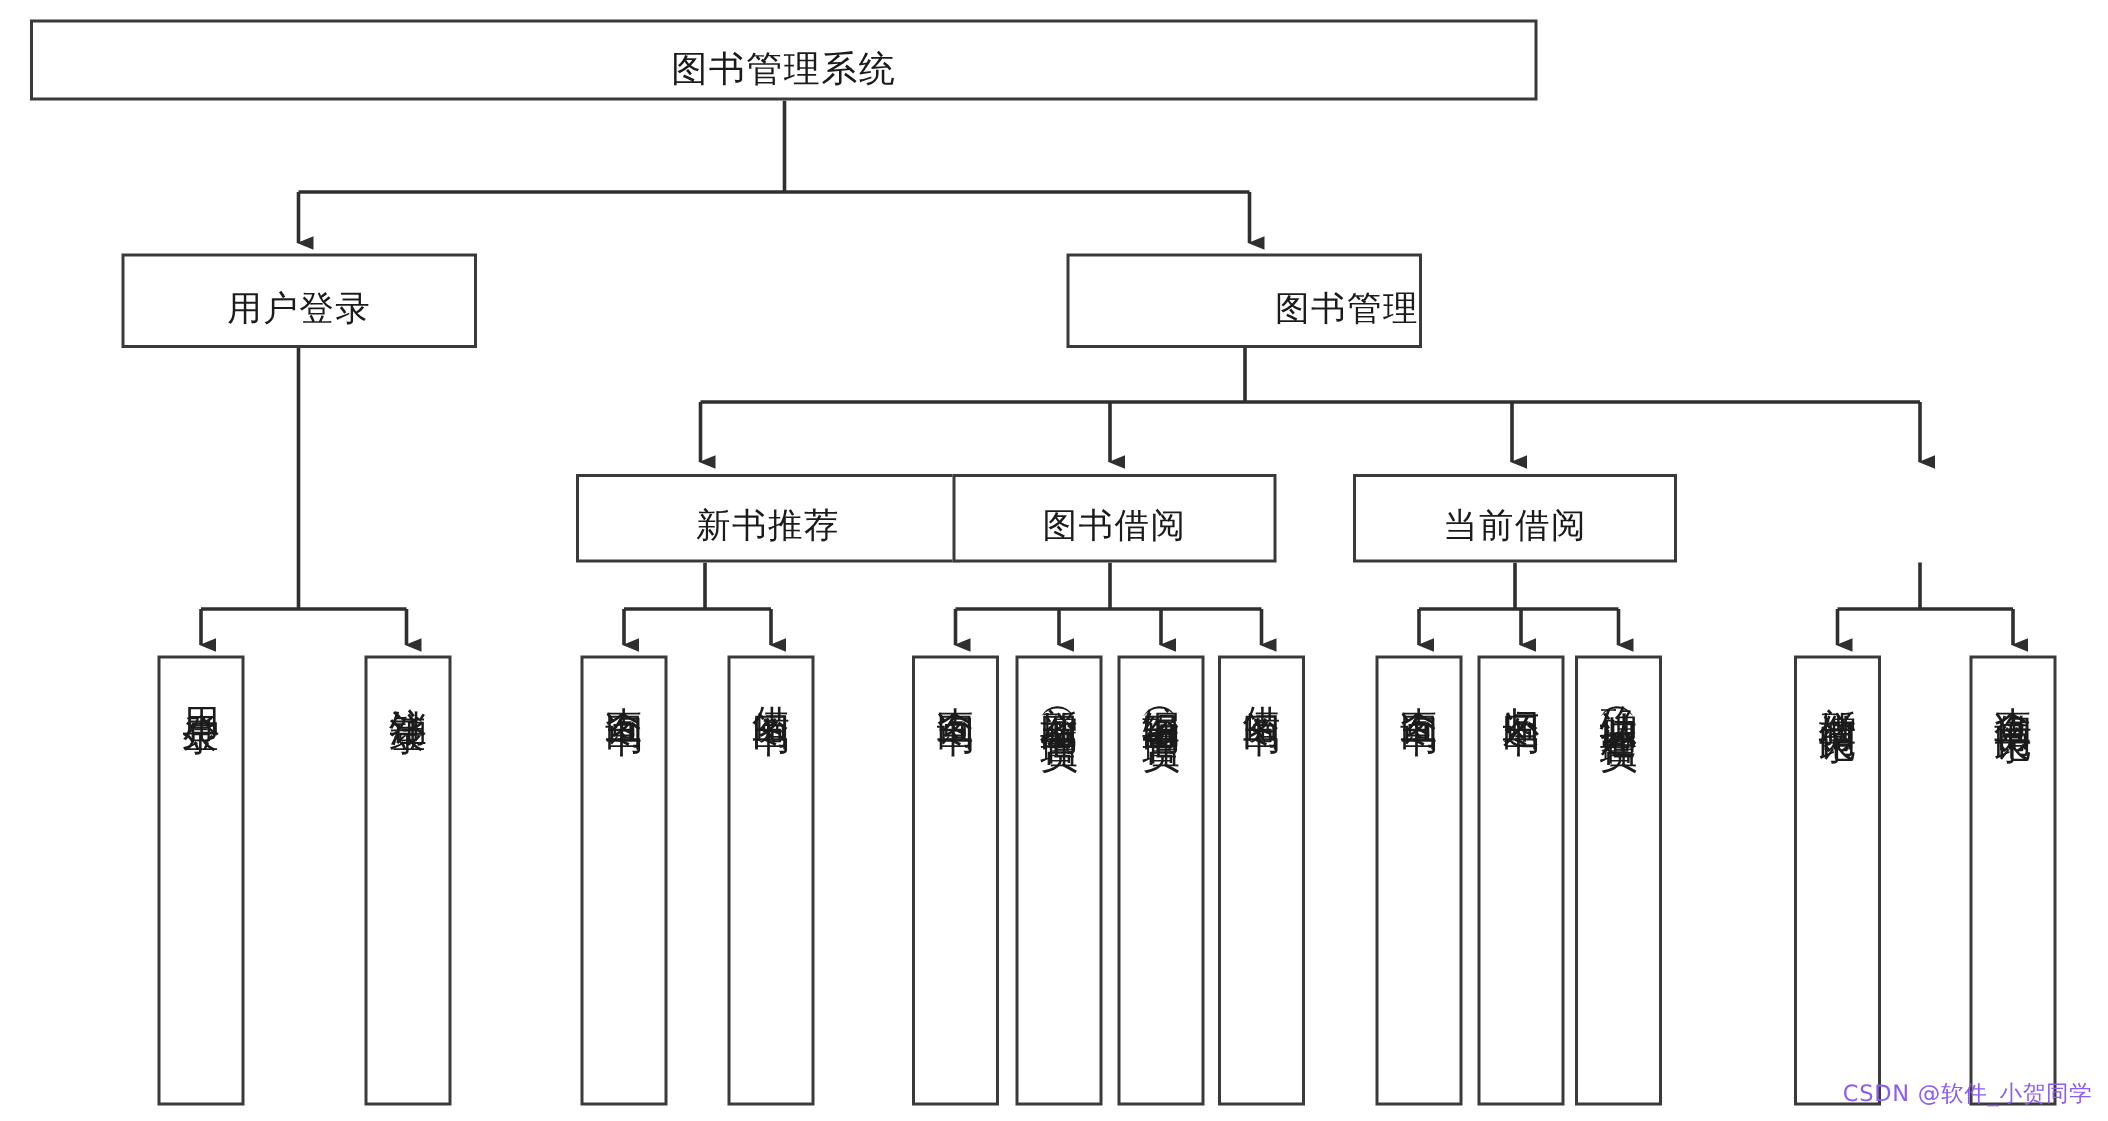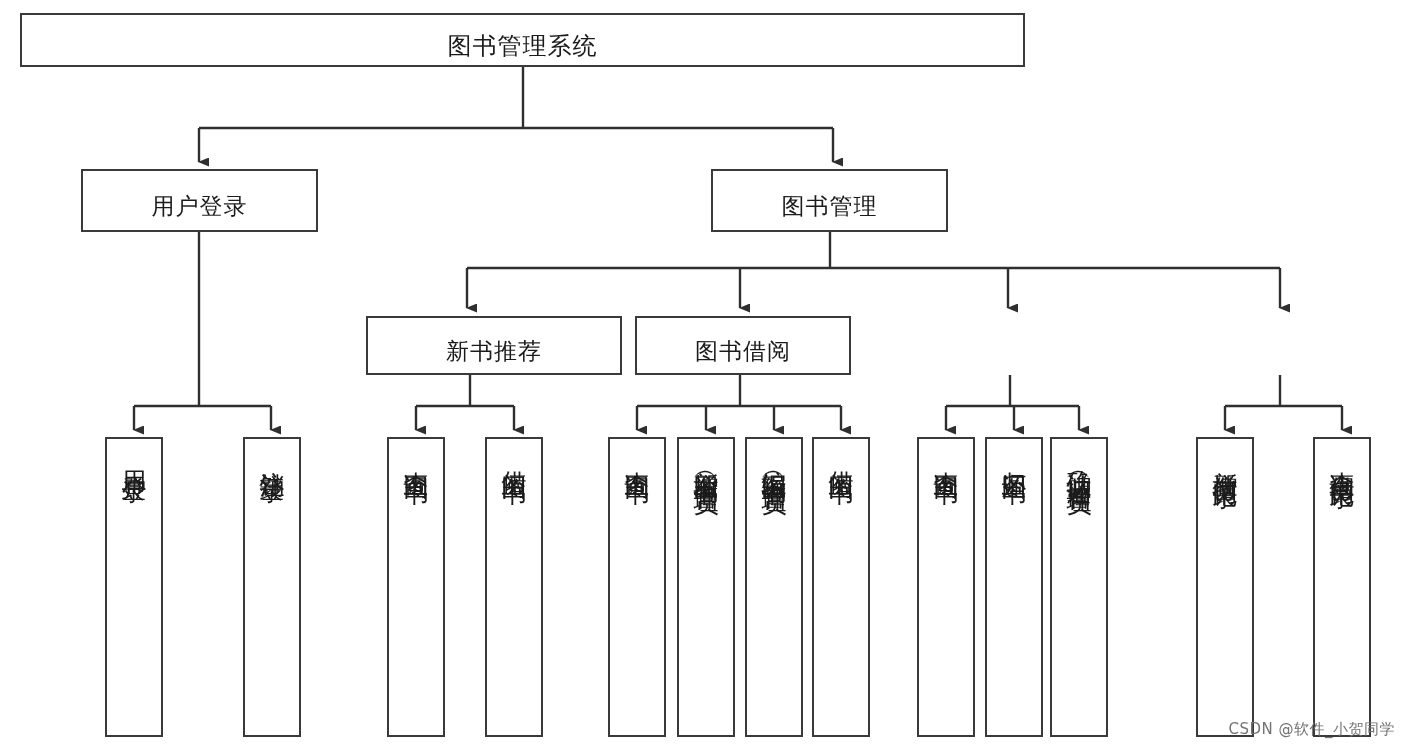--- a/index.html
+++ b/index.html
@@ -14,21 +14,21 @@
 
   
   .h .lbl{font-size:23px;letter-spacing:1px;margin-top:12px;}
   .node.root .lbl{font-size:24px;}
 
   
   .v{align-items:flex-start;padding-top:12px;}
   .v .lbl{writing-mode:vertical-rl;text-orientation:upright;
           font-size:25px;letter-spacing:3px;line-height:1.0;white-space:nowrap;}
 
-  #watermark{position:absolute;right:10px;bottom:8px;font-size:15px;color:#737373;
+  #watermark{position:absolute;right:10px;bottom:8px;font-size:15px;color:#8b5cf6;
              letter-spacing:.5px;white-space:nowrap;}
 </style>
 </head>
 <body>
 
 <div id="canvas">
 
   <svg id="edges" viewBox="0 0 1405 747" xmlns="http://www.w3.org/2000/svg">
     <defs>
       <marker id="ah" markerWidth="9" markerHeight="11" refX="4.5" refY="10" orient="auto" markerUnits="userSpaceOnUse">
@@ -79,29 +79,32 @@
     </g>
   </svg>
 
   <div class="node h root" style="left:20px;top:13px;width:1005px;height:54px;">
     <span class="lbl">图书管理系统</span>
   </div>
 
   <div class="node h" style="left:81px;top:169px;width:237px;height:63px;">
     <span class="lbl">用户登录</span>
   </div>
-  <div class="node h" style="left:711px;top:169px;width:237px;height:63px;">
+  <div class="node h" style="left:711px;top:169px;width:237px;height:63px;justify-content:flex-end;">
     <span class="lbl">图书管理</span>
   </div>
 
-  <div class="node h" style="left:366px;top:316px;width:256px;height:59px;">
+  <div class="node h" style="left:384px;top:316px;width:256px;height:59px;">
     <span class="lbl">新书推荐</span>
   </div>
   <div class="node h" style="left:635px;top:316px;width:216px;height:59px;">
     <span class="lbl">图书借阅</span>
+  </div>
+  <div class="node h" style="left:902px;top:316px;width:216px;height:59px;">
+    <span class="lbl">当前借阅</span>
   </div>
 
   <div class="node v" style="left:105px;top:437px;width:58px;height:300px;">
     <span class="lbl">用户登录</span>
   </div>
   <div class="node v" style="left:243px;top:437px;width:58px;height:300px;">
     <span class="lbl">注销登录</span>
   </div>
 
   <div class="node v" style="left:387px;top:437px;width:58px;height:300px;">

